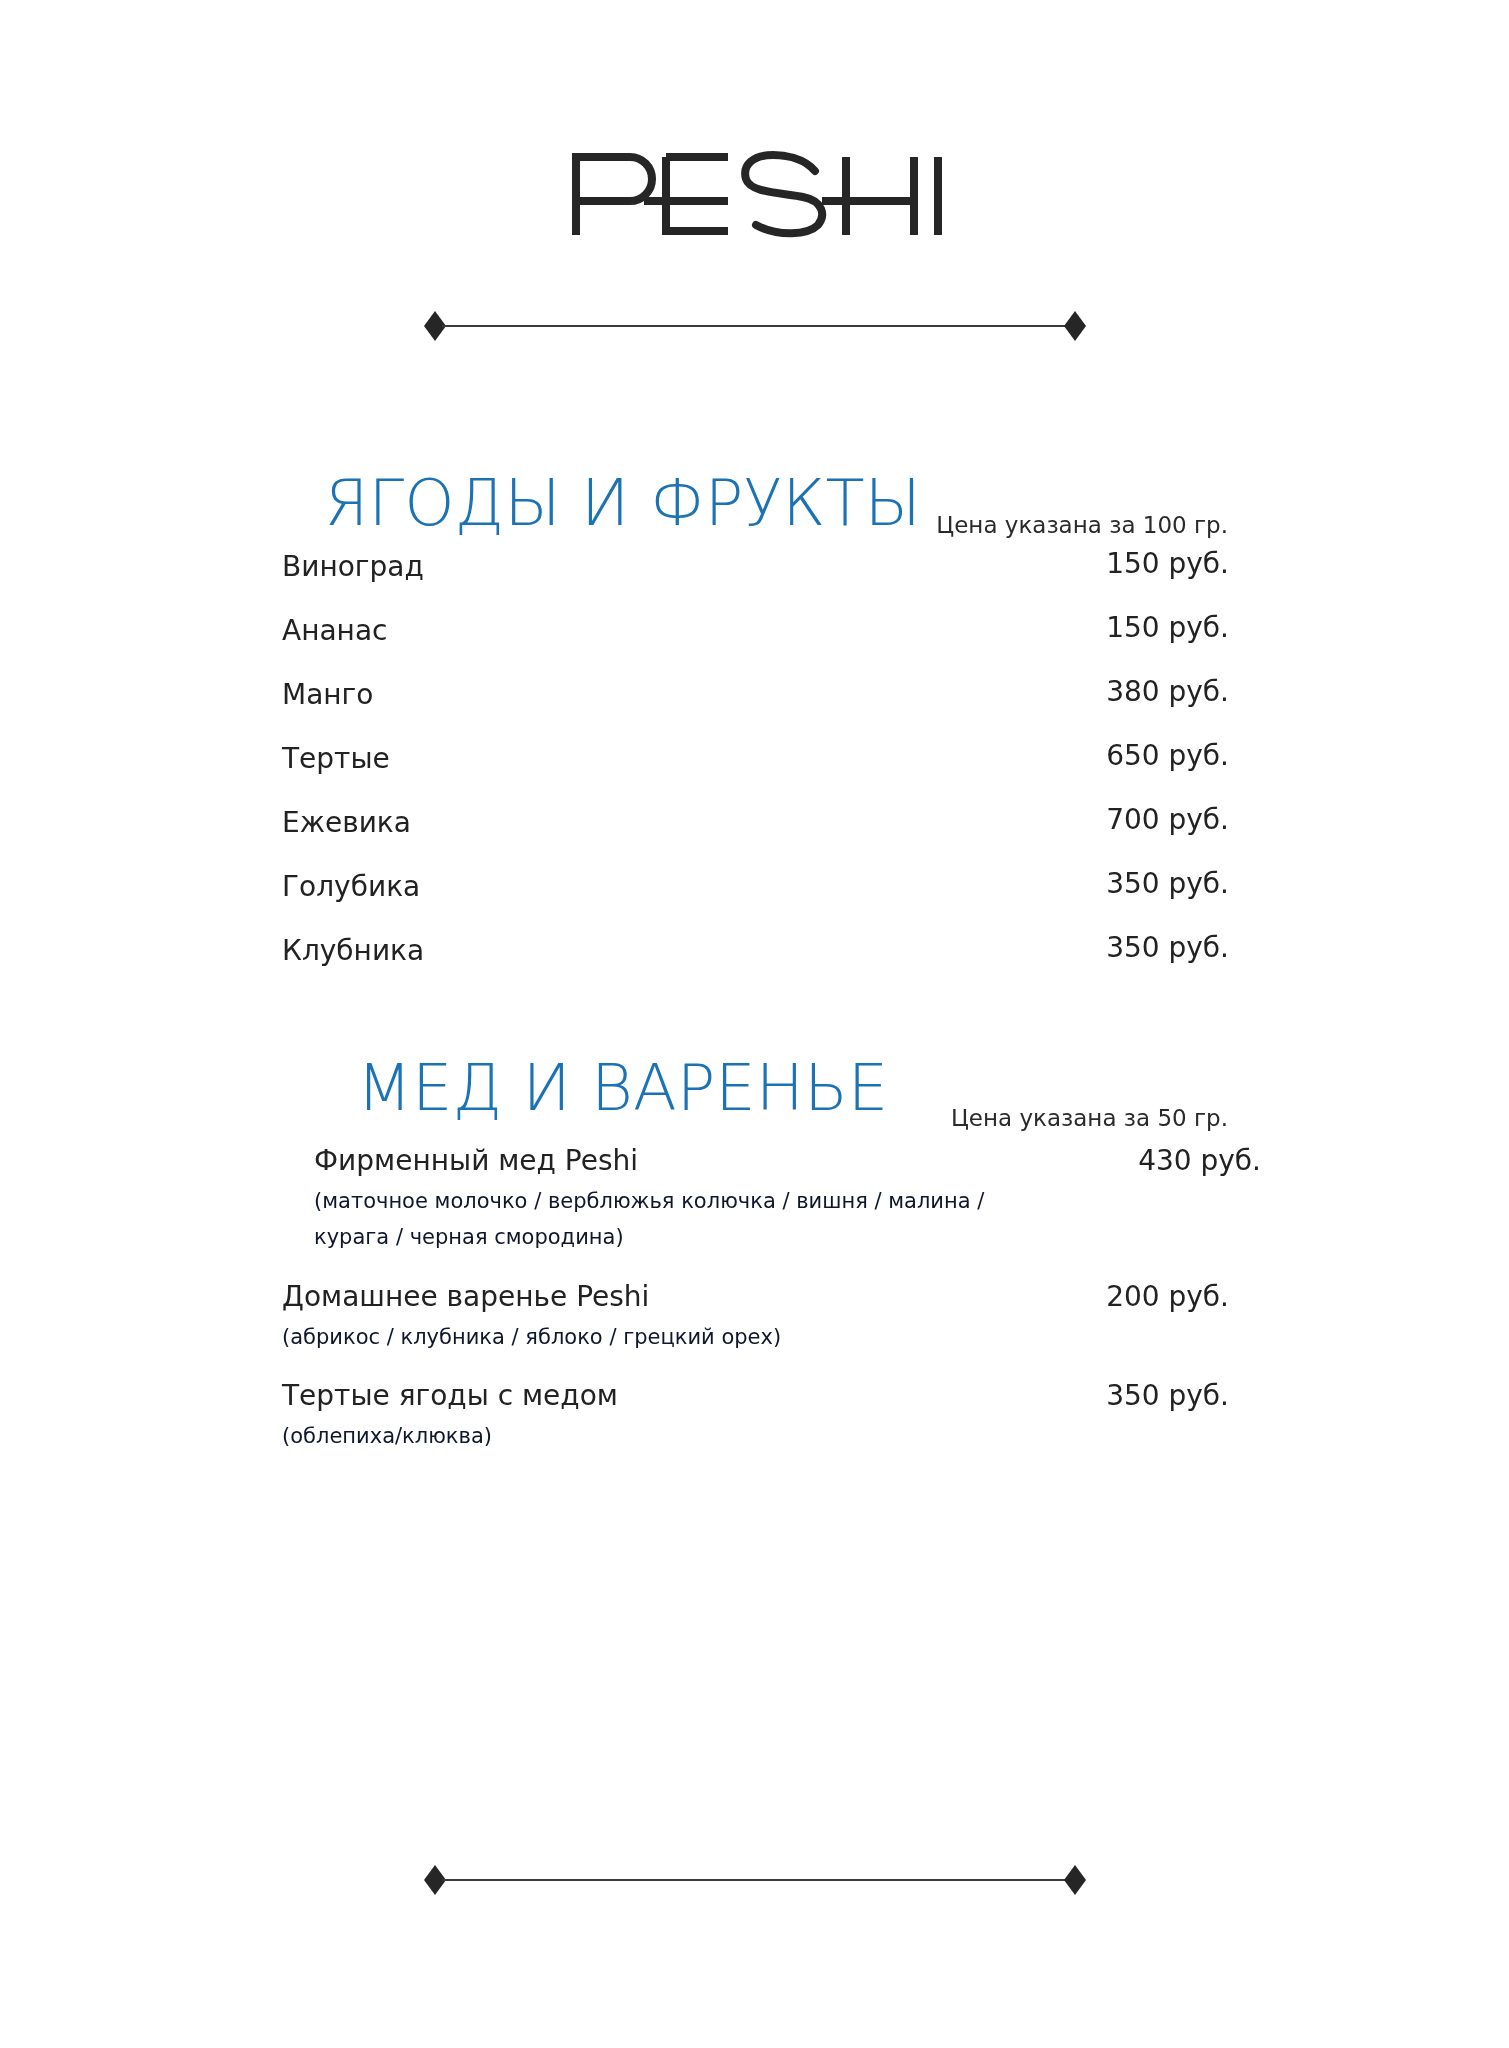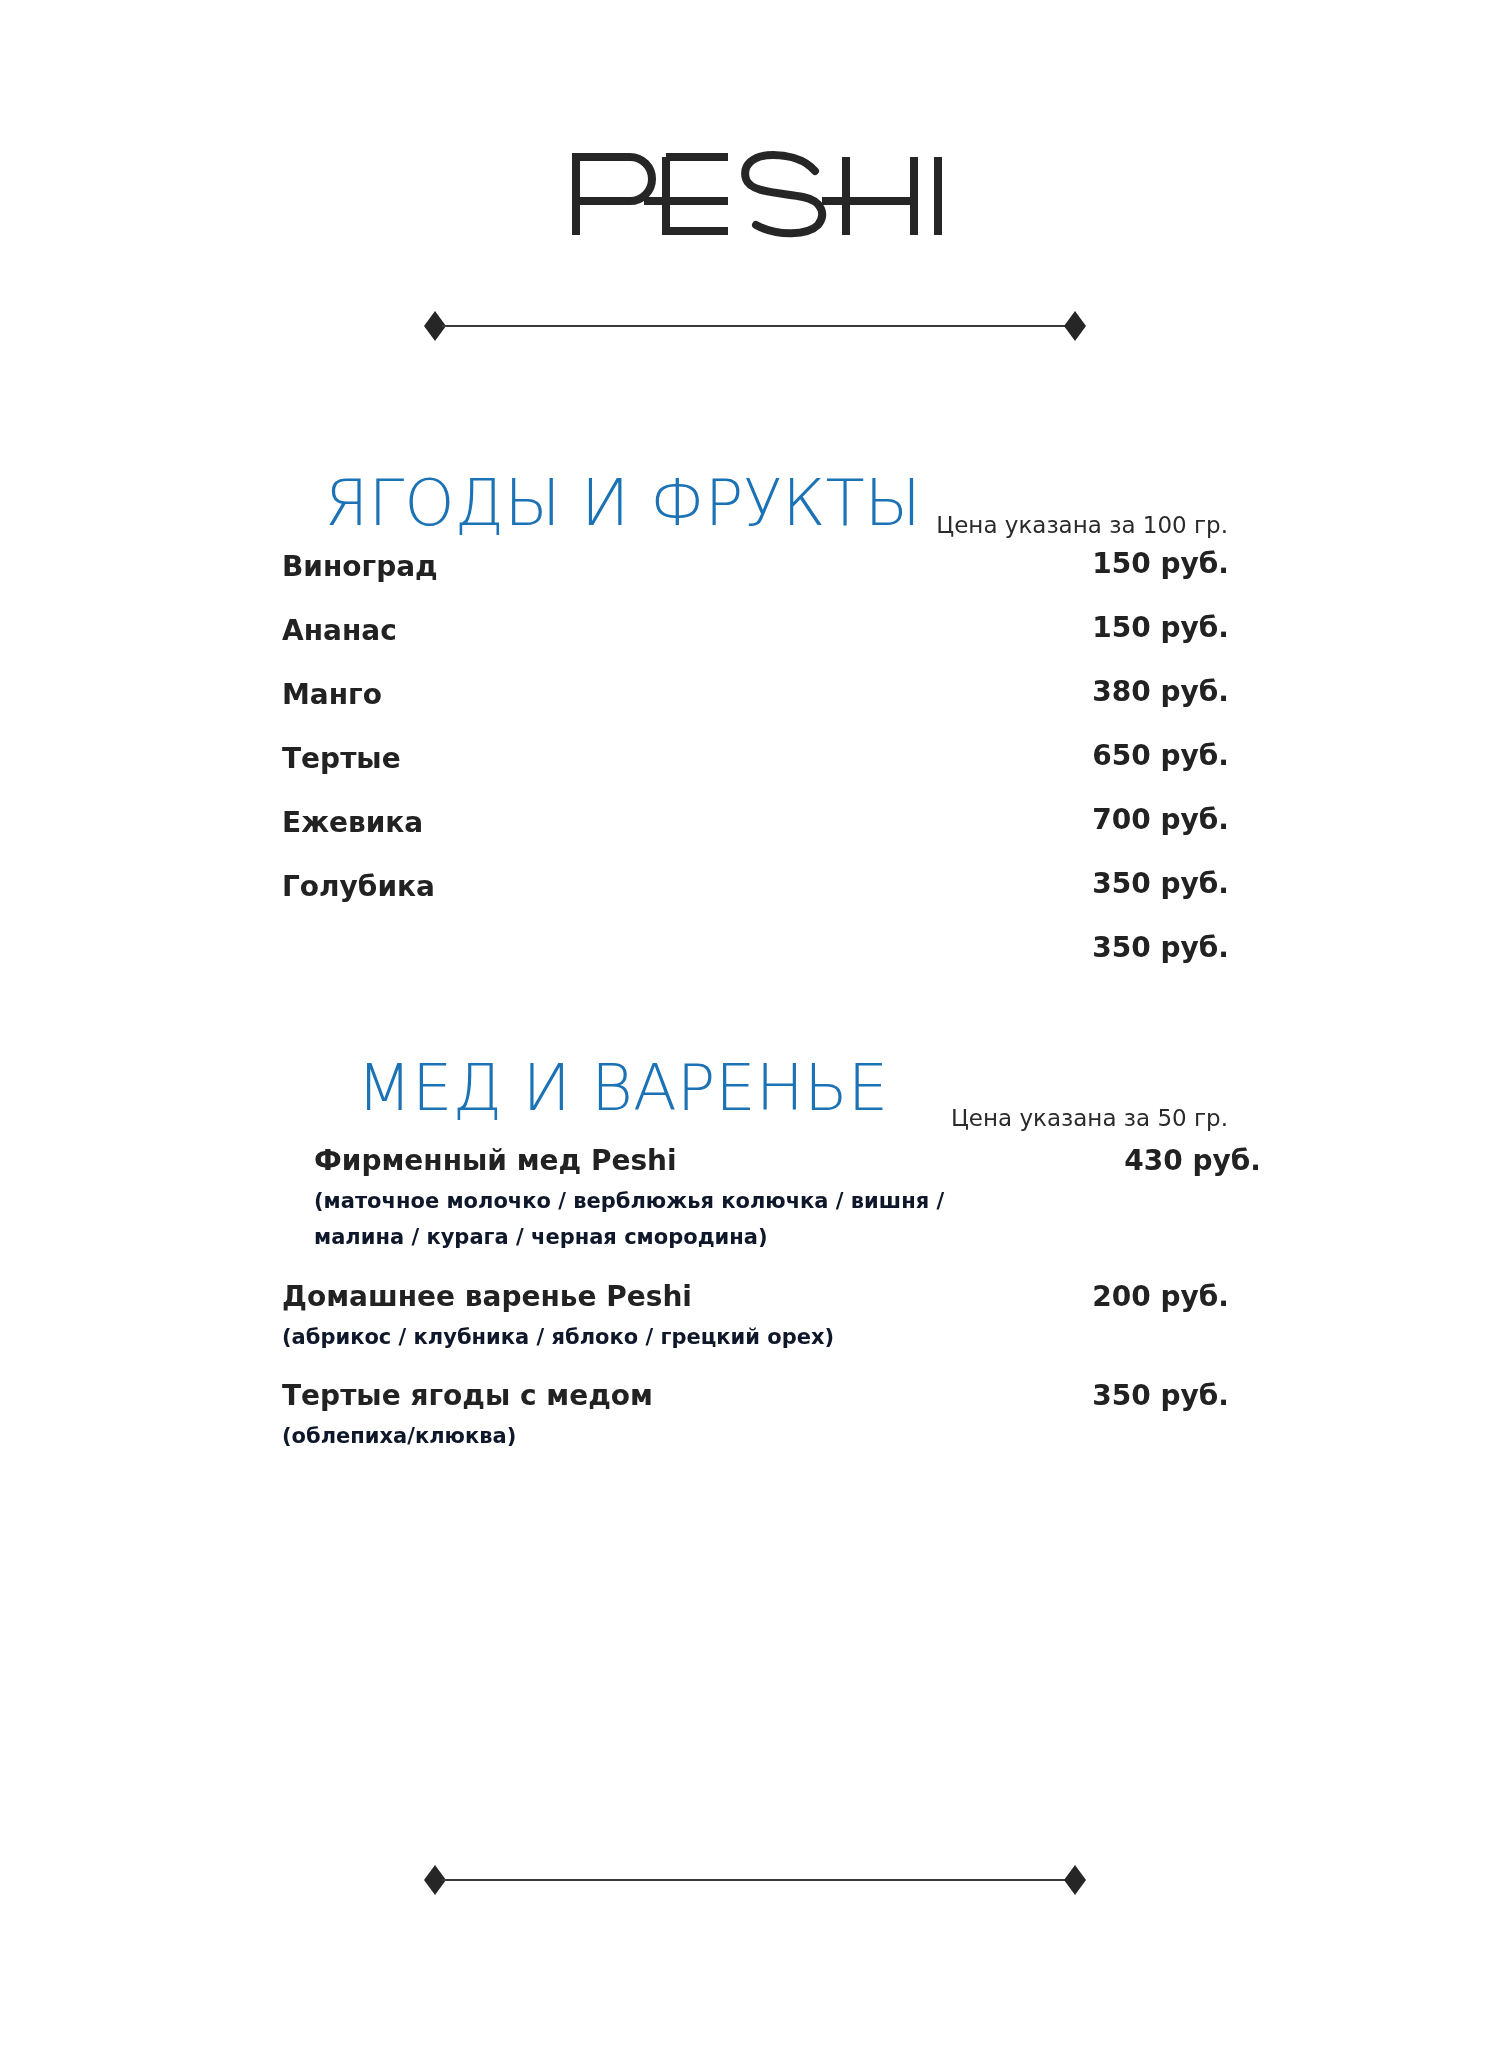--- a/index.html
+++ b/index.html
@@ -68,21 +68,20 @@
       white-space: nowrap;
     }
     .menu-list {
       position: absolute;
       left: 282px;
       width: 947px;
     }
     .menu-row {
       position: relative;
       width: 100%;
-      font-weight: bold;
     }
     .item-name {
       font-size: 28px;
       line-height: 1;
       color: #222222;
       white-space: nowrap;
       display: block;
     }
     .item-price {
       position: absolute;
@@ -164,20 +163,21 @@
   </div>
   <div class="menu-row">
     <span class="item-name">Ежевика</span>
     <span class="item-price">700 руб.</span>
   </div>
   <div class="menu-row">
     <span class="item-name">Голубика</span>
     <span class="item-price">350 руб.</span>
   </div>
   <div class="menu-row">
+    <span class="item-name">Клубника</span>
     <span class="item-price">350 руб.</span>
   </div>
 </div>
 
 <h2 class="section-title" style="top:1003px;">МЕД И ВАРЕНЬЕ</h2>
 <div class="price-note" style="top:1107px;">Цена указана за 50 гр.</div>
 
 <div class="menu-list honey" style="top:1147px;">
   <div class="menu-row" style="height:136px;margin-left:32px;">
     <span class="item-name">Фирменный мед Peshi</span>

